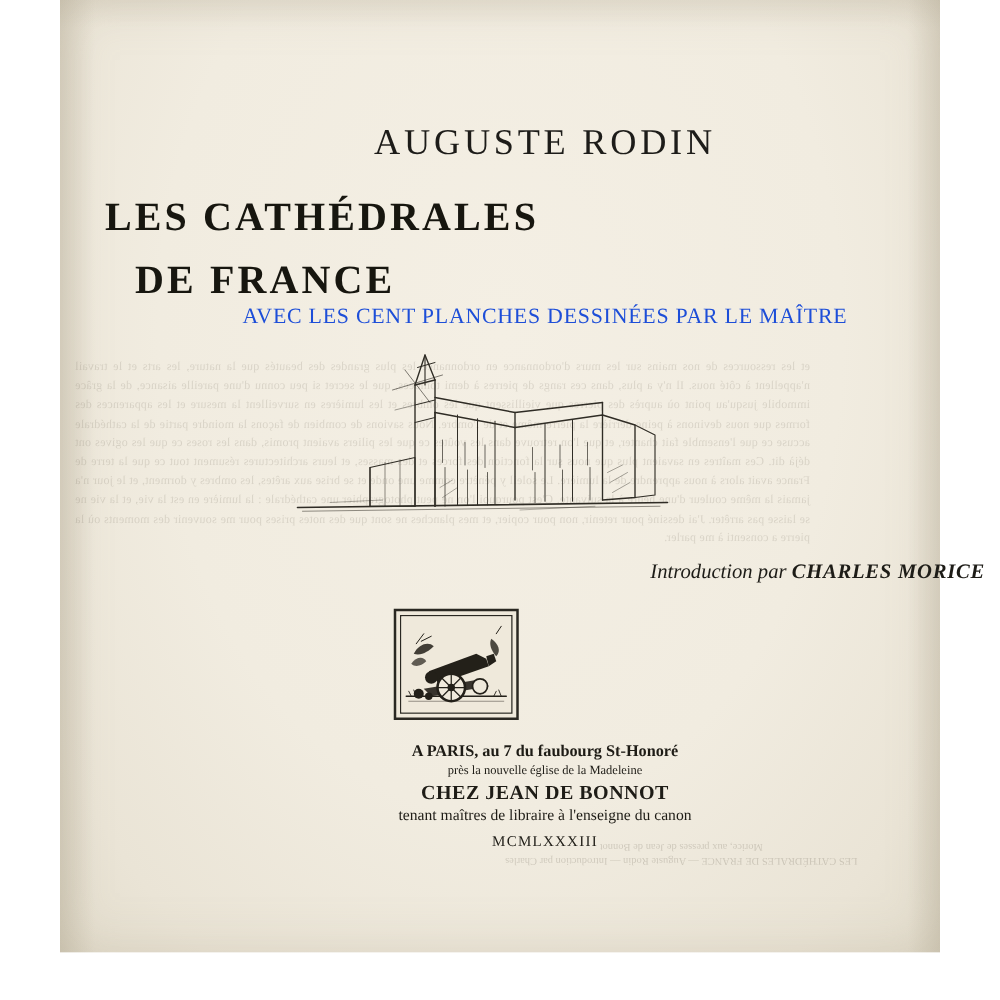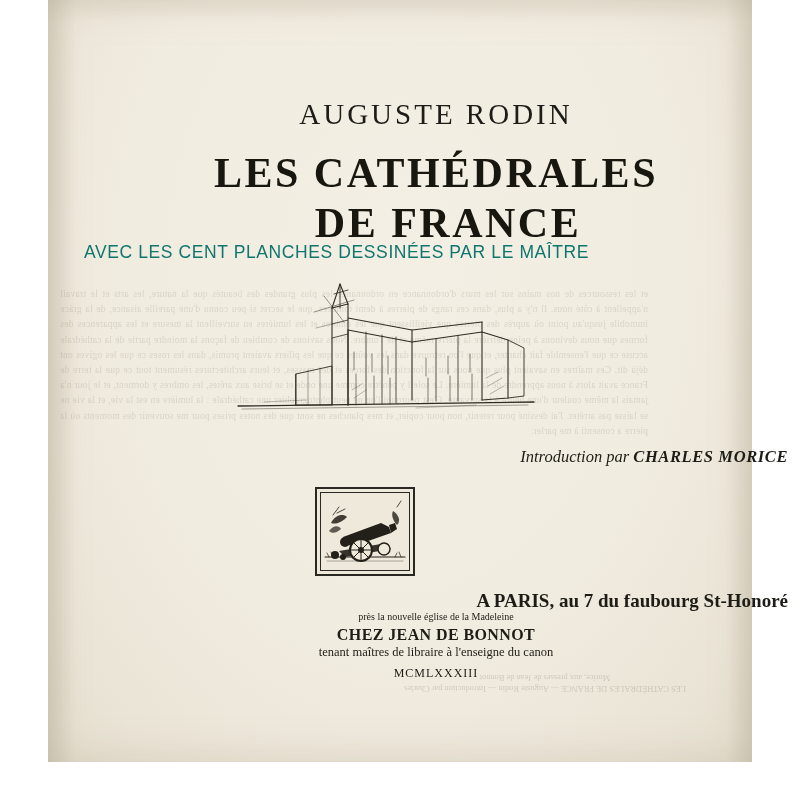--- a/index.html
+++ b/index.html
@@ -102,39 +102,38 @@
     font-size: 29px;
     letter-spacing: 3px;
     color: #1d1c19;
     font-family: "Liberation Serif", serif;
   }
   .title {
     position: absolute;
     top: 148px;
     left: 0;
     width: 704px;
-    text-align: center;
-    font-size: 42px;
+    font-size: 32px;
     line-height: 50px;
     letter-spacing: 2.5px;
     color: #17160f;
     font-weight: bold;
     font-family: "Liberation Serif", serif;
   }
   .title .line2 { display: block; padding-left: 24px; }
   .subtitle {
     position: absolute;
     top: 242px;
     left: 0;
     width: 704px;
-    text-align: left;
+    text-align: center;
     font-size: 17.5px;
     letter-spacing: 0.6px;
-    color: #0f766e;
-    font-family: Liberation Sans, sans-serif;
+    color: #1d4ed8;
+    font-family: Liberation Serif, serif;
   }
 
   
   .sketch {
     position: absolute;
     top: 278px;
     left: 152px;
     width: 300px;
     height: 145px;
   }
@@ -180,21 +179,21 @@
   
   .imprint {
     position: absolute;
     top: 592px;
     left: 0;
     width: 704px;
     text-align: center;
     color: #1e1c16;
     font-family: "Liberation Serif", serif;
   }
-  .imprint .l1 { font-size: 19px; font-weight: bold; line-height: 17px; text-align: right; }
+  .imprint .l1 { font-size: 13px; font-weight: bold; line-height: 17px; }
   .imprint .l2 { font-size: 10px; line-height: 16px; }
   .imprint .l3 { font-size: 16px; font-weight: bold; letter-spacing: 0.4px; line-height: 19px; }
   .imprint .l4 { font-size: 12.5px; line-height: 16px; }
   .imprint .year { font-size: 12px; letter-spacing: 1px; margin-top: 6px; }
 </style>
 </head>
 <body>
 
 <div id="page">
 

